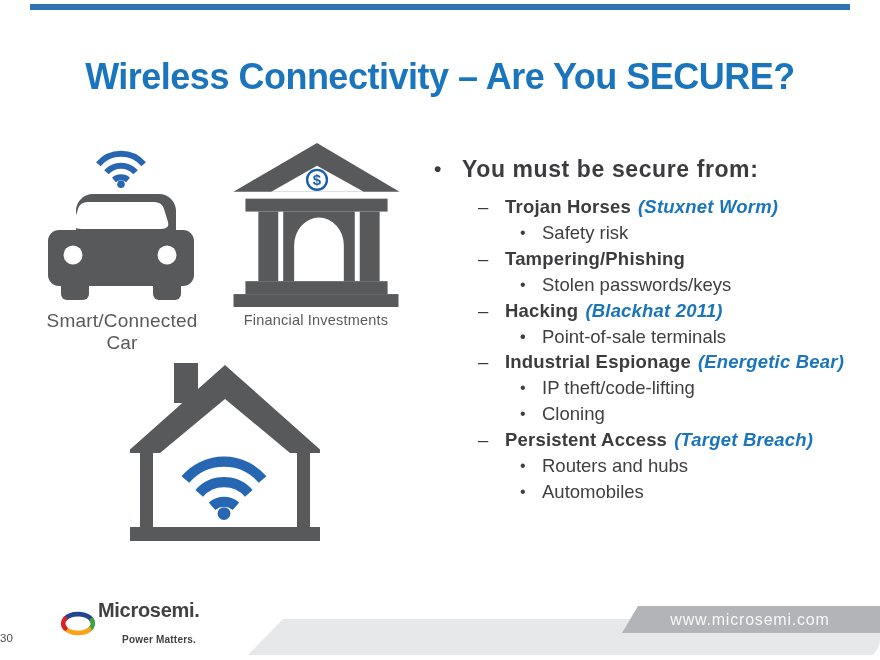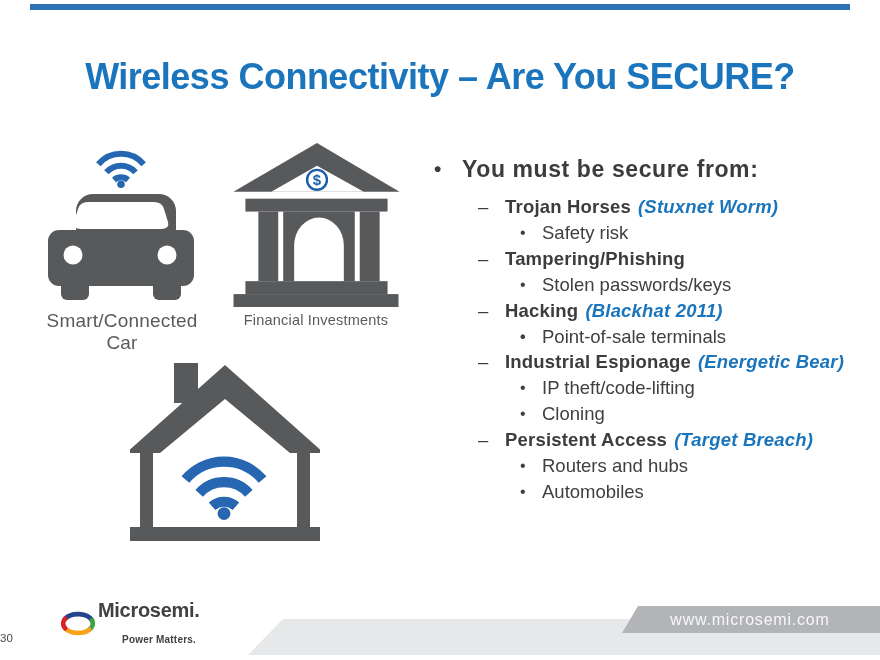--- a/index.html
+++ b/index.html
@@ -1,18 +1,19 @@
 <!DOCTYPE html>
 <html style="--topbar-blue: #2E74B5; --title-blue: #1B75BC; --accent-blue: #1B75BC; --wifi-blue: #2766B1; --icon-gray: #58595B; --label-gray: #5A5A5C; --text-dark: #3C3C3E; --band-gray: #E7E8E9; --ribbon-gray: #B2B4B7;"><head>
 <meta charset="utf-8">
 <style>
   html,body{margin:0;padding:0;background:#fff;}
   .slide{
     position:relative;width:880px;height:660px;overflow:hidden;background:#fff;
     font-family:"Liberation Sans", sans-serif;
+    border-radius:21px;
   }
   
   .topbar{position:absolute;left:30px;right:30px;top:4px;height:6px;background:var(--topbar-blue);}
   
   .title{
     position:absolute;left:0;right:0;top:56px;text-align:center;
     font-size:36px;font-weight:700;letter-spacing:-0.5px;color:var(--title-blue);
   }
   
   .icon-label{

